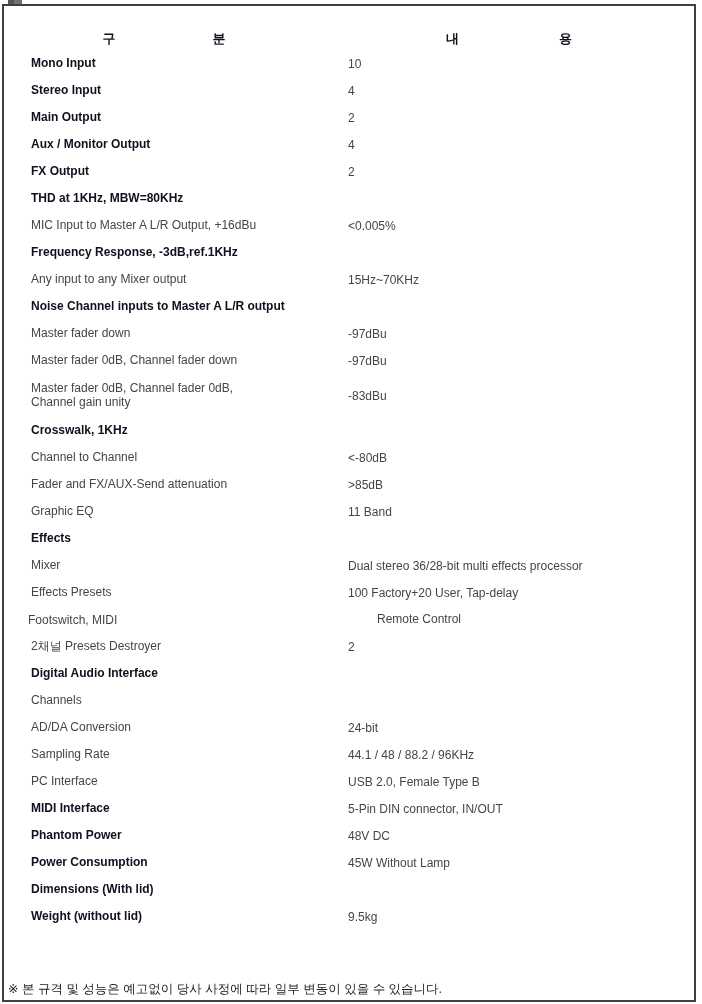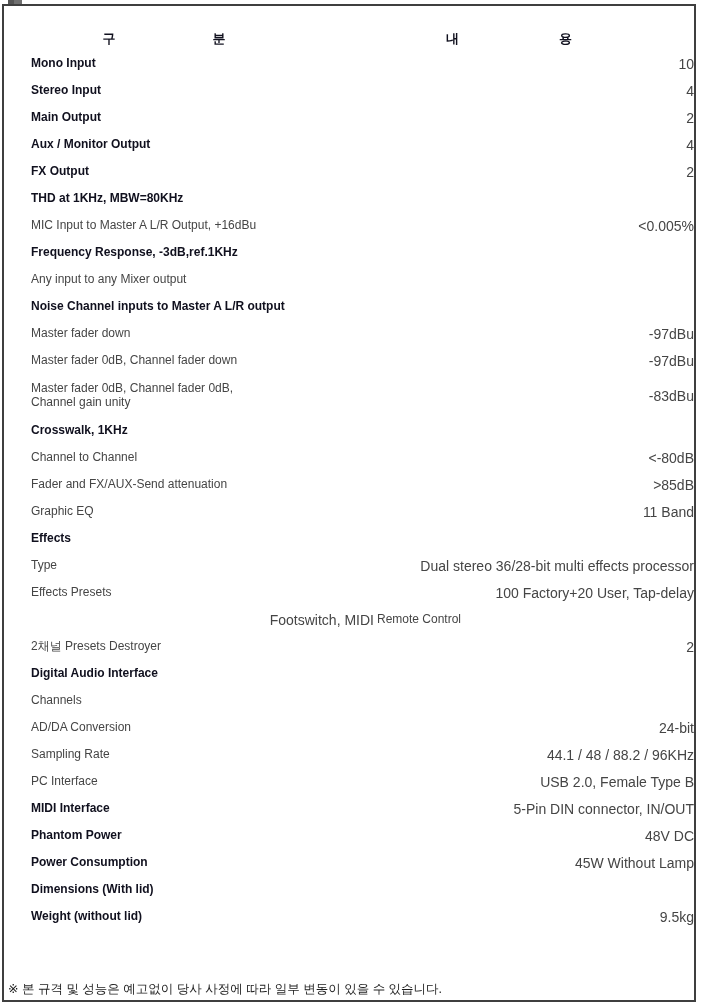--- a/index.html
+++ b/index.html
@@ -66,22 +66,22 @@
     line-height: 13.5px;
     color: var(--regular-color);
     white-space: pre-line;
   }
   .row.bold .cell.label {
     font-weight: bold;
     color: var(--bold-color);
   }
   .cell.value {
     flex: 1;
-    text-align: right;
-    font-size: 14px;
+    text-align: left;
+    font-size: 12px;
     color: var(--regular-color);
   }
   .footer-note {
     position: absolute;
     left: 4px;
     bottom: 2px;
     font-size: 12.5px;
     color: #1c1c1c;
   }
 </style>
@@ -130,20 +130,21 @@
       <div class="row">
         <div class="cell label">MIC Input to Master A L/R Output, +16dBu</div>
         <div class="cell value">&lt;0.005%</div>
       </div>
       <div class="row bold">
         <div class="cell label">Frequency Response, -3dB,ref.1KHz</div>
         <div class="cell value"></div>
       </div>
       <div class="row">
         <div class="cell label">Any input to any Mixer output</div>
+        <div class="cell value">15Hz~70KHz</div>
       </div>
       <div class="row bold">
         <div class="cell label">Noise Channel inputs to Master A L/R output</div>
         <div class="cell value"></div>
       </div>
       <div class="row">
         <div class="cell label">Master fader down</div>
         <div class="cell value">-97dBu</div>
       </div>
       <div class="row">
@@ -169,21 +170,21 @@
       </div>
       <div class="row">
         <div class="cell label">Graphic EQ</div>
         <div class="cell value">11 Band</div>
       </div>
       <div class="row bold">
         <div class="cell label">Effects</div>
         <div class="cell value"></div>
       </div>
       <div class="row">
-        <div class="cell label">Type</div>
+        <div class="cell label">Mixer</div>
         <div class="cell value">Dual stereo 36/28-bit multi effects processor</div>
       </div>
       <div class="row">
         <div class="cell label">Effects Presets</div>
         <div class="cell value">100 Factory+20 User, Tap-delay</div>
       </div>
       <div class="row">
         <div class="cell value">Footswitch, MIDI</div>
         <div class="cell label">Remote Control</div>
       </div>

